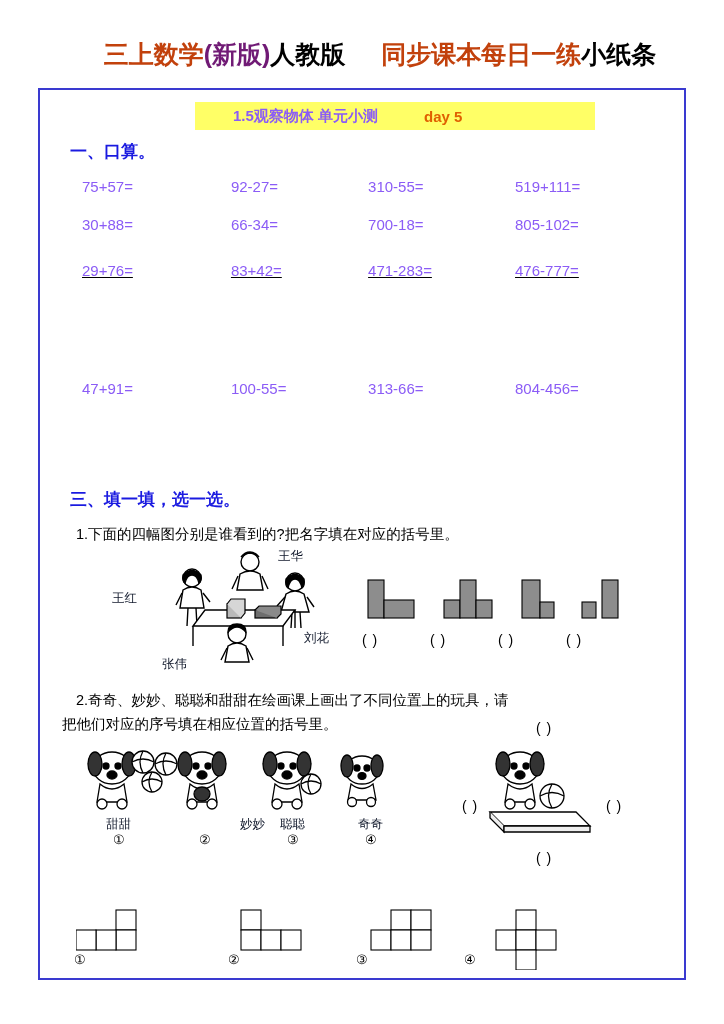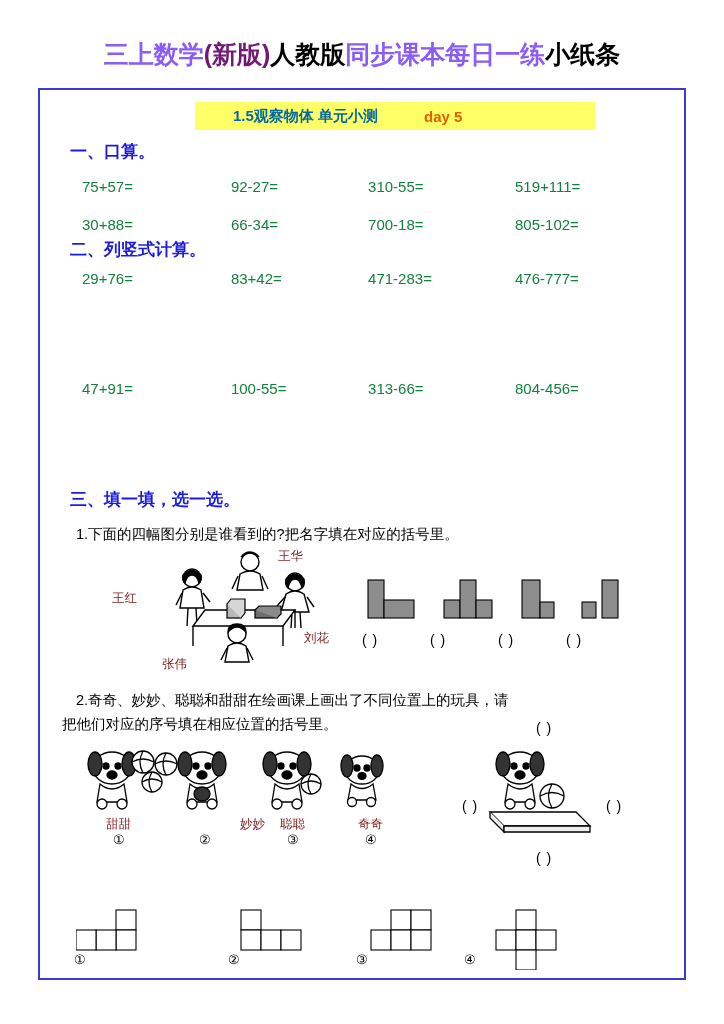--- a/index.html
+++ b/index.html
@@ -22,21 +22,21 @@
   }
   
   .title {
     text-align: center;
     font-size: 25px;
     font-weight: bold;
     padding-top: 38px;
     letter-spacing: 0px;
     white-space: nowrap;
   }
-  .t-blue { color: #8b5cf6; }
+  .t-blue { color: #c2410c; margin-left: 36px; }
   .t-red  { color: #701a75; }
   .t-black{ color: #000000; }
 
   
   .frame {
     position: absolute;
     left: 38px;
     top: 88px;
     width: 648px;
     height: 892px;
@@ -55,21 +55,21 @@
     background: #ffff66;
     display: flex;
     align-items: center;
     justify-content: flex-start;
     box-sizing: border-box;
     padding-left: 38px;
   }
   .band-title {
     font-size: 15px;
     font-weight: bold;
-    color: #0369a1;
+    color: #8b5cf6;
     white-space: nowrap;
   }
   .band-day {
     font-size: 15px;
     font-weight: bold;
     color: #e06000;
     margin-left: 46px;
     white-space: nowrap;
   }
 
@@ -84,21 +84,21 @@
 
   
   .prow {
     position: absolute;
     width: 600px;
     left: 22px;
     display: flex;
   }
   .prow > div {
     font-size: 15px;
-    color: #15803d;
+    color: #8b5cf6;
     white-space: nowrap;
   }
   .c1 { width: 152px; padding-left: 20px; }
   .c2 { width: 140px; }
   .c3 { width: 150px; }
   .c4 { width: 150px; }
 
   .prow2 > div { font-size: 15px; }
   .d1 { width: 152px; padding-left: 20px; }
   .d2 { width: 140px; }
@@ -113,21 +113,21 @@
     line-height: 24px;
   }
 
   
   .fig {
     position: absolute;
   }
   .lbl {
     position: absolute;
     font-size: 12.5px;
-    color: #7f1d1d;
+    color: #0f172a;
     white-space: nowrap;
   }
   .paren {
     position: absolute;
     font-size: 14px;
     color: #000;
     white-space: nowrap;
     letter-spacing: 1px;
   }
   .circnum {
@@ -162,23 +162,22 @@
       <div class="c4">519+111=</div>
     </div>
 
     <div class="prow" style="top:126px;">
       <div class="c1">30+88=</div>
       <div class="c2">66-34=</div>
       <div class="c3">700-18=</div>
       <div class="c4">805-102=</div>
     </div>
 
-    <div class="sec" style="left:30px; top:148px;">二、列竖式计算。</div>
-
-    <div class="prow prow2" style="top:180px;">
+
+    <div class="prow prow2" style="top:172px;text-decoration:underline;">
       <div class="d1">29+76=</div>
       <div class="d2">83+42=</div>
       <div class="d3">471-283=</div>
       <div class="d4">476-777=</div>
     </div>
 
     <div class="prow prow2" style="top:290px;">
       <div class="d1">47+91=</div>
       <div class="d2">100-55=</div>
       <div class="d3">313-66=</div>

